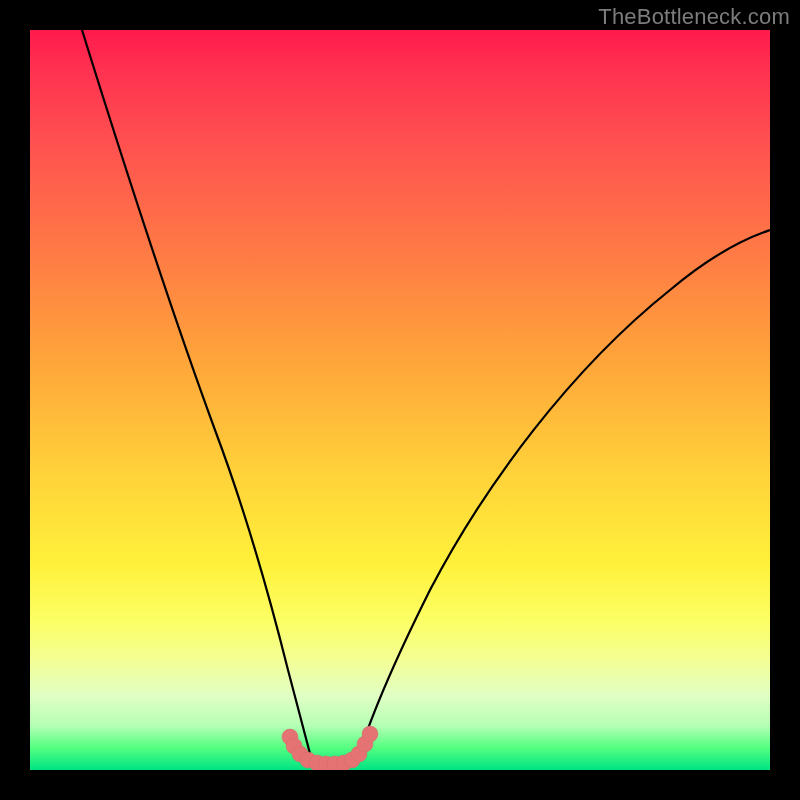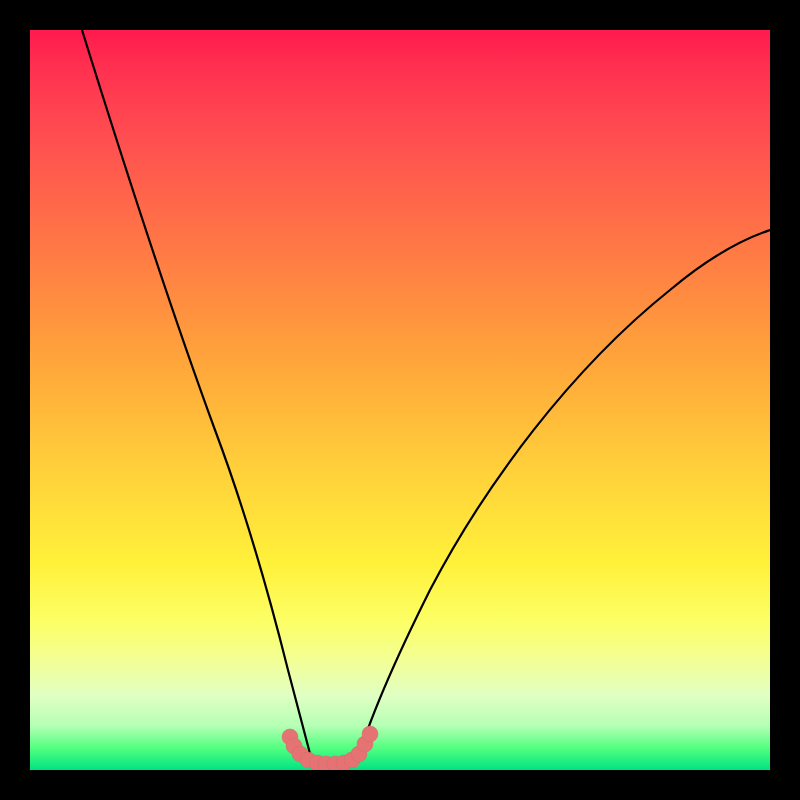--- a/index.html
+++ b/index.html
@@ -54,20 +54,21 @@
     position: absolute;
     top: 0; left: 0;
     width: 740px;
     height: 740px;
   }
 </style>
 </head>
 <body>
 
 <div class="frame">
+  <div class="watermark">TheBottleneck.com</div>
   <div class="plot">
     <svg class="curves" viewBox="0 0 740 740" preserveAspectRatio="none">
       <path d="M 52 0
                C 80 90, 130 250, 185 400
                C 215 480, 238 560, 258 640
                C 270 685, 278 715, 283 735" fill="none" stroke="#000" stroke-width="2.2"></path>
       <path d="M 326 735
                C 336 700, 360 640, 400 560
                C 455 455, 540 340, 640 260
                C 690 218, 725 205, 740 200" fill="none" stroke="#000" stroke-width="2.2"></path>

